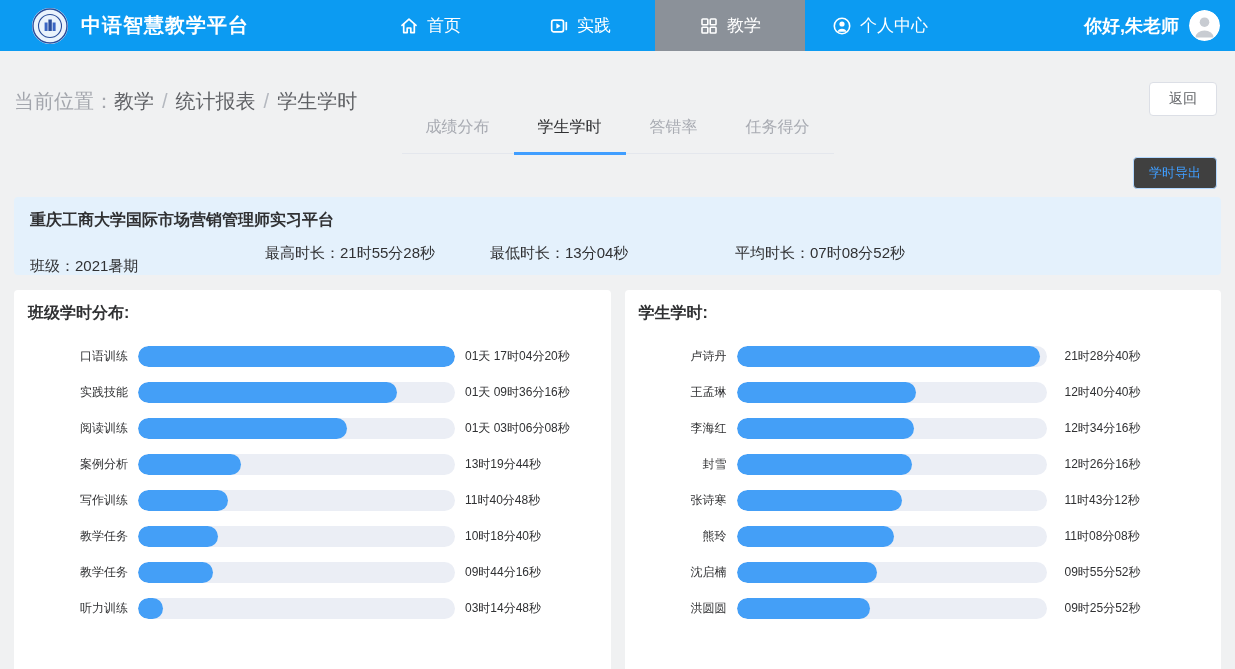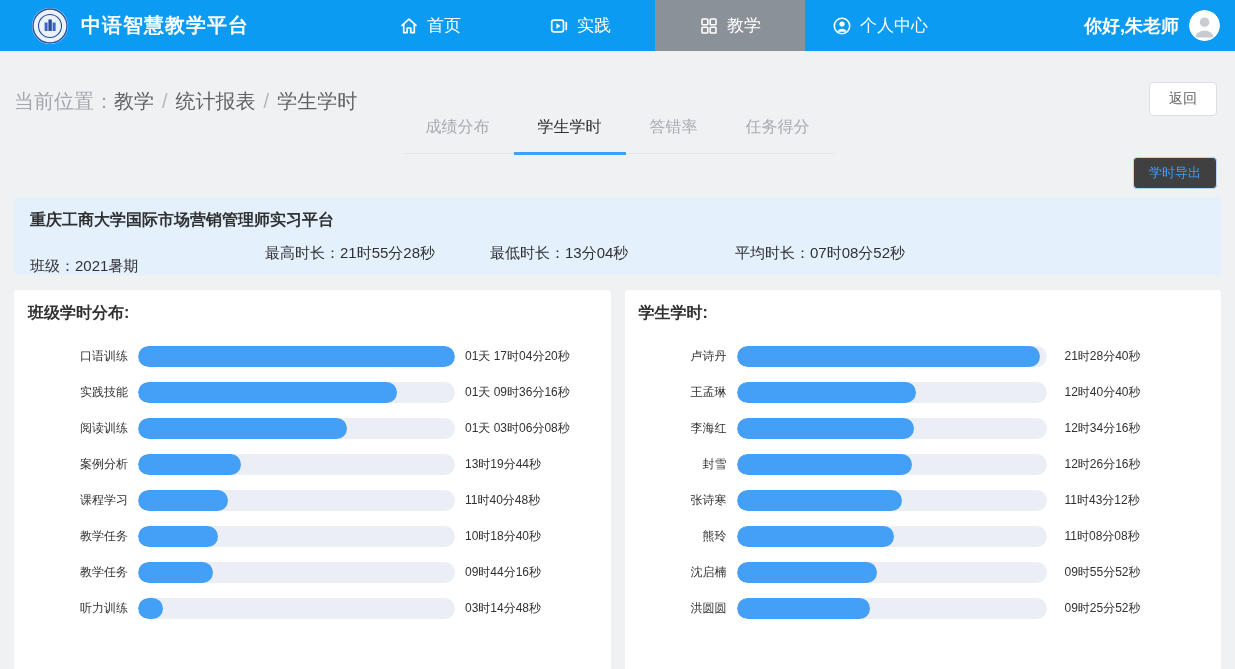--- a/index.html
+++ b/index.html
@@ -174,21 +174,21 @@
           <div class="bar-value">01天 03时06分08秒</div>
         </div>
         <div class="bar-row">
           <div class="bar-label">案例分析</div>
           <div class="bar-track">
             <div class="bar-fill" style="width: 32.5%;"></div>
           </div>
           <div class="bar-value">13时19分44秒</div>
         </div>
         <div class="bar-row">
-          <div class="bar-label">课程学习</div>
+          <div class="bar-label">写作训练</div>
           <div class="bar-track">
             <div class="bar-fill" style="width: 28.4%;"></div>
           </div>
           <div class="bar-value">11时40分48秒</div>
         </div>
         <div class="bar-row">
           <div class="bar-label">教学任务</div>
           <div class="bar-track">
             <div class="bar-fill" style="width: 25.1%;"></div>
           </div>

